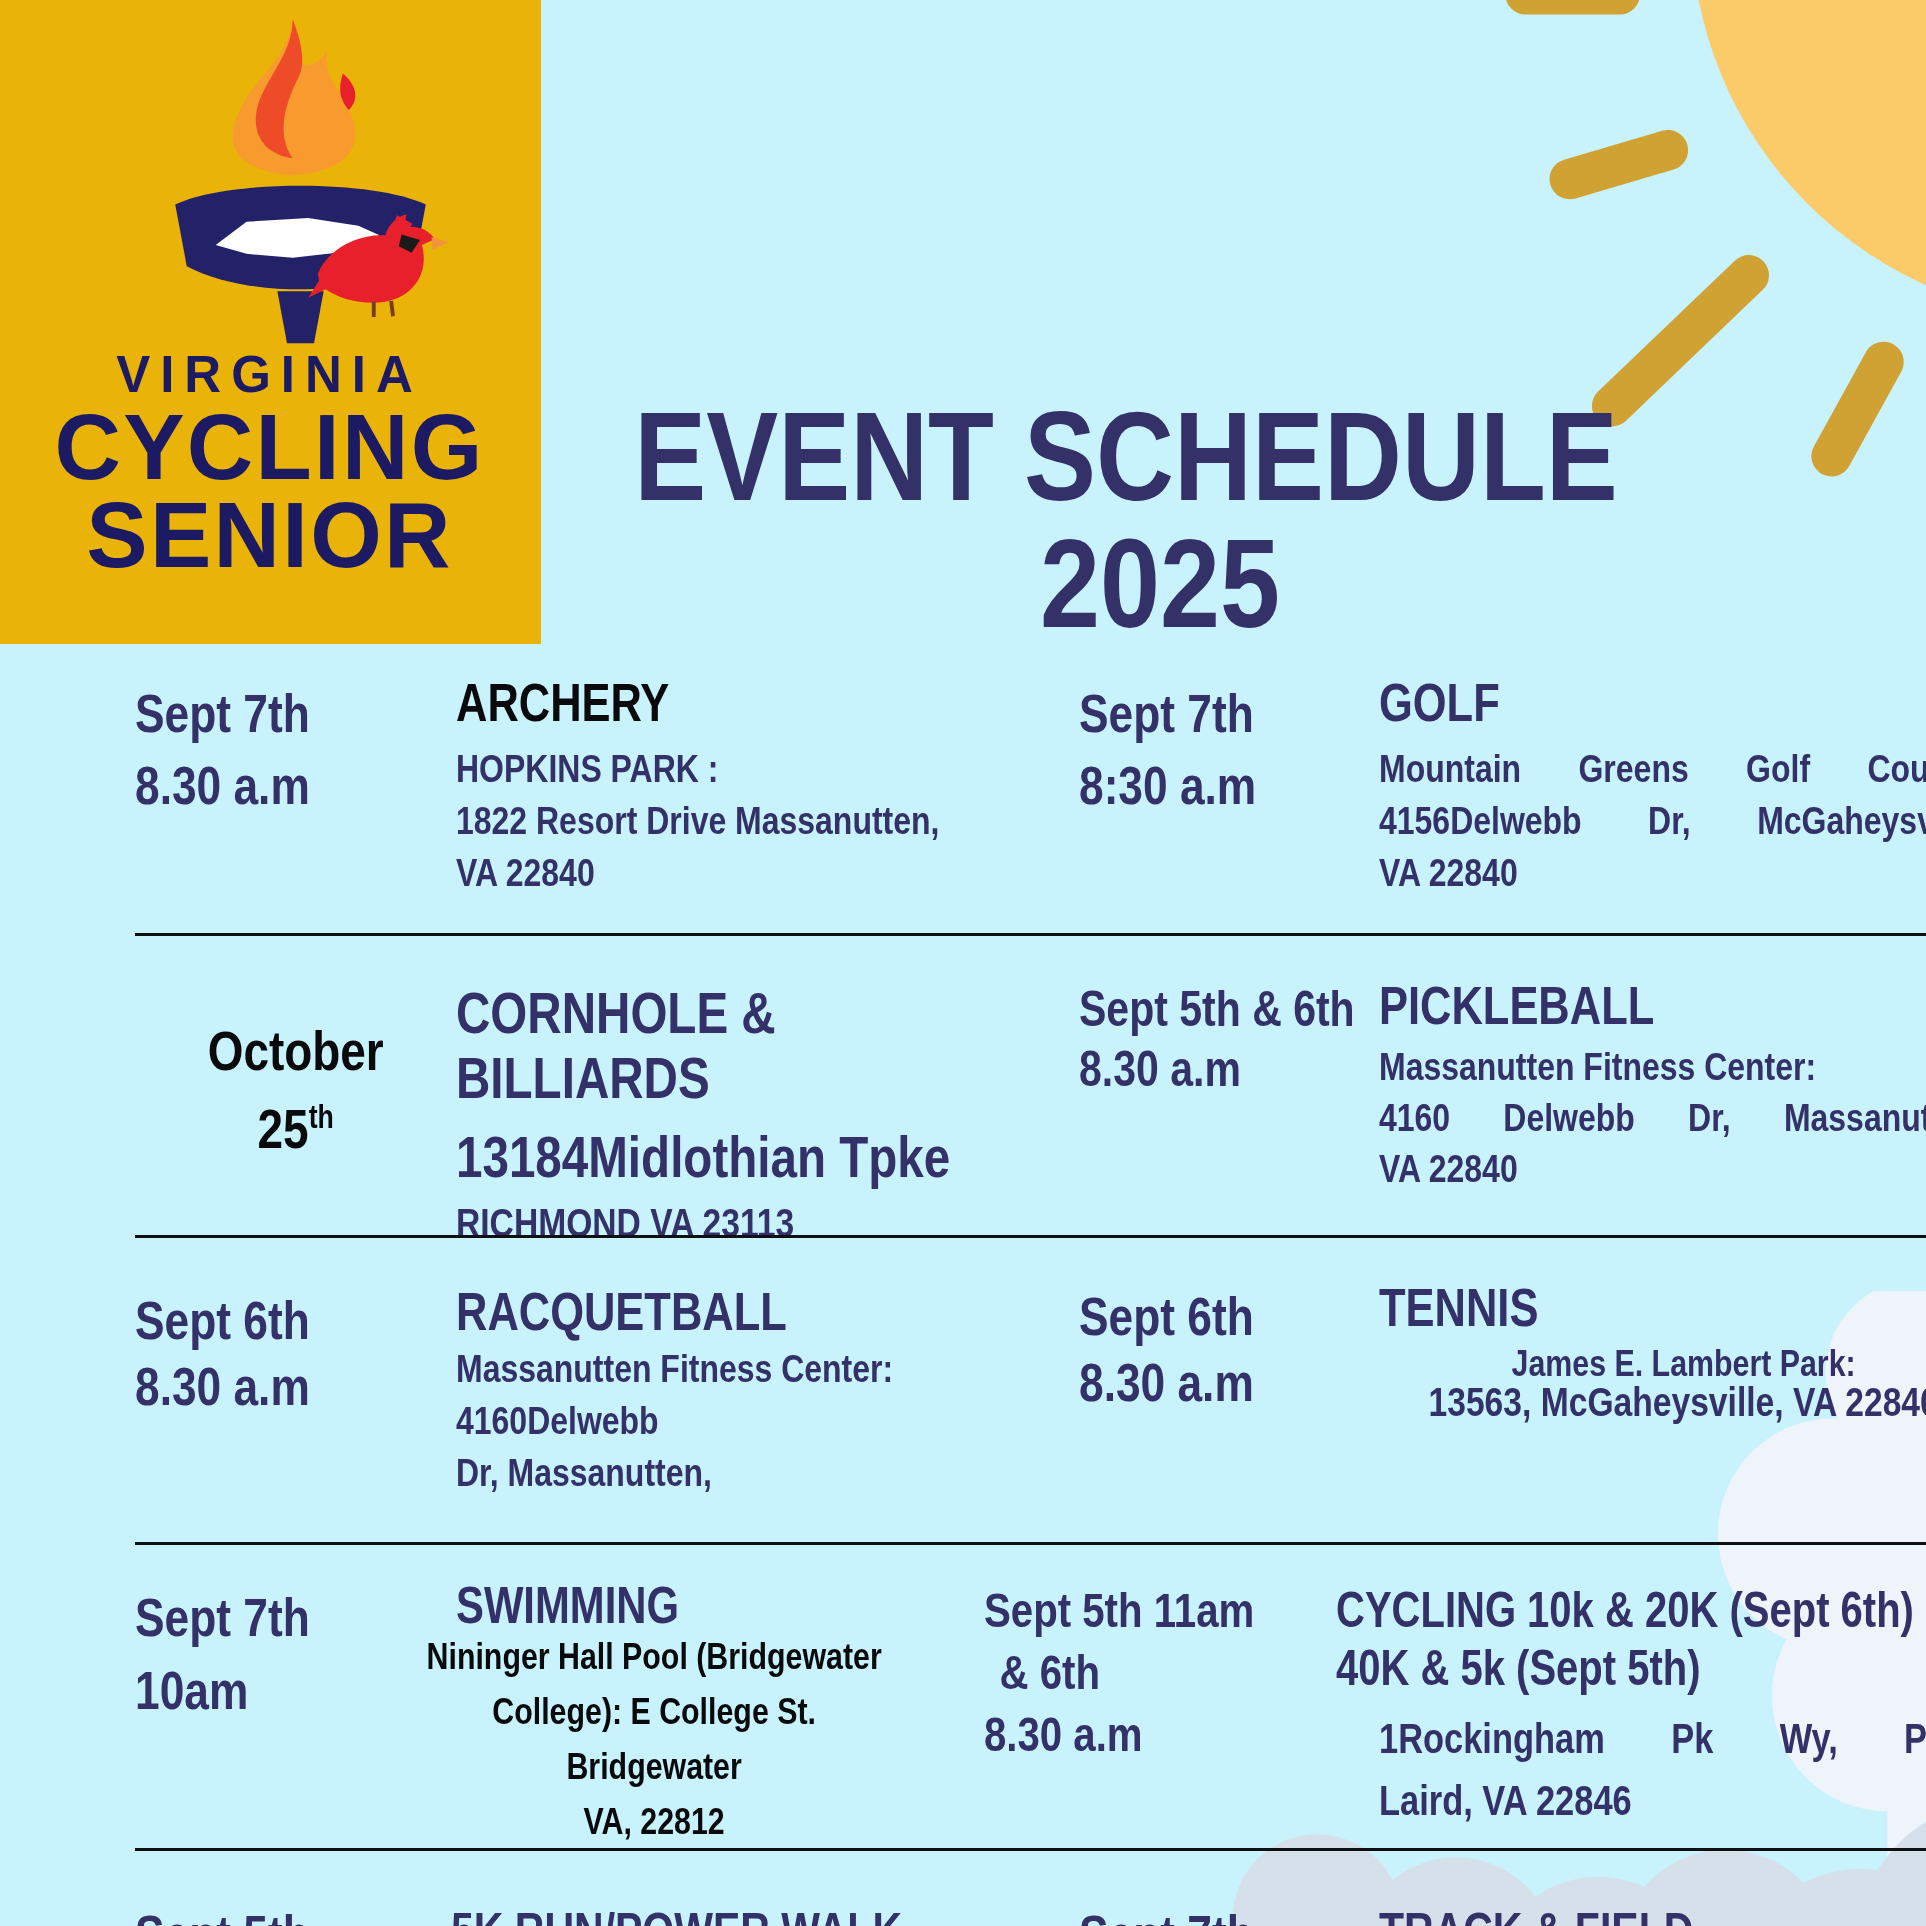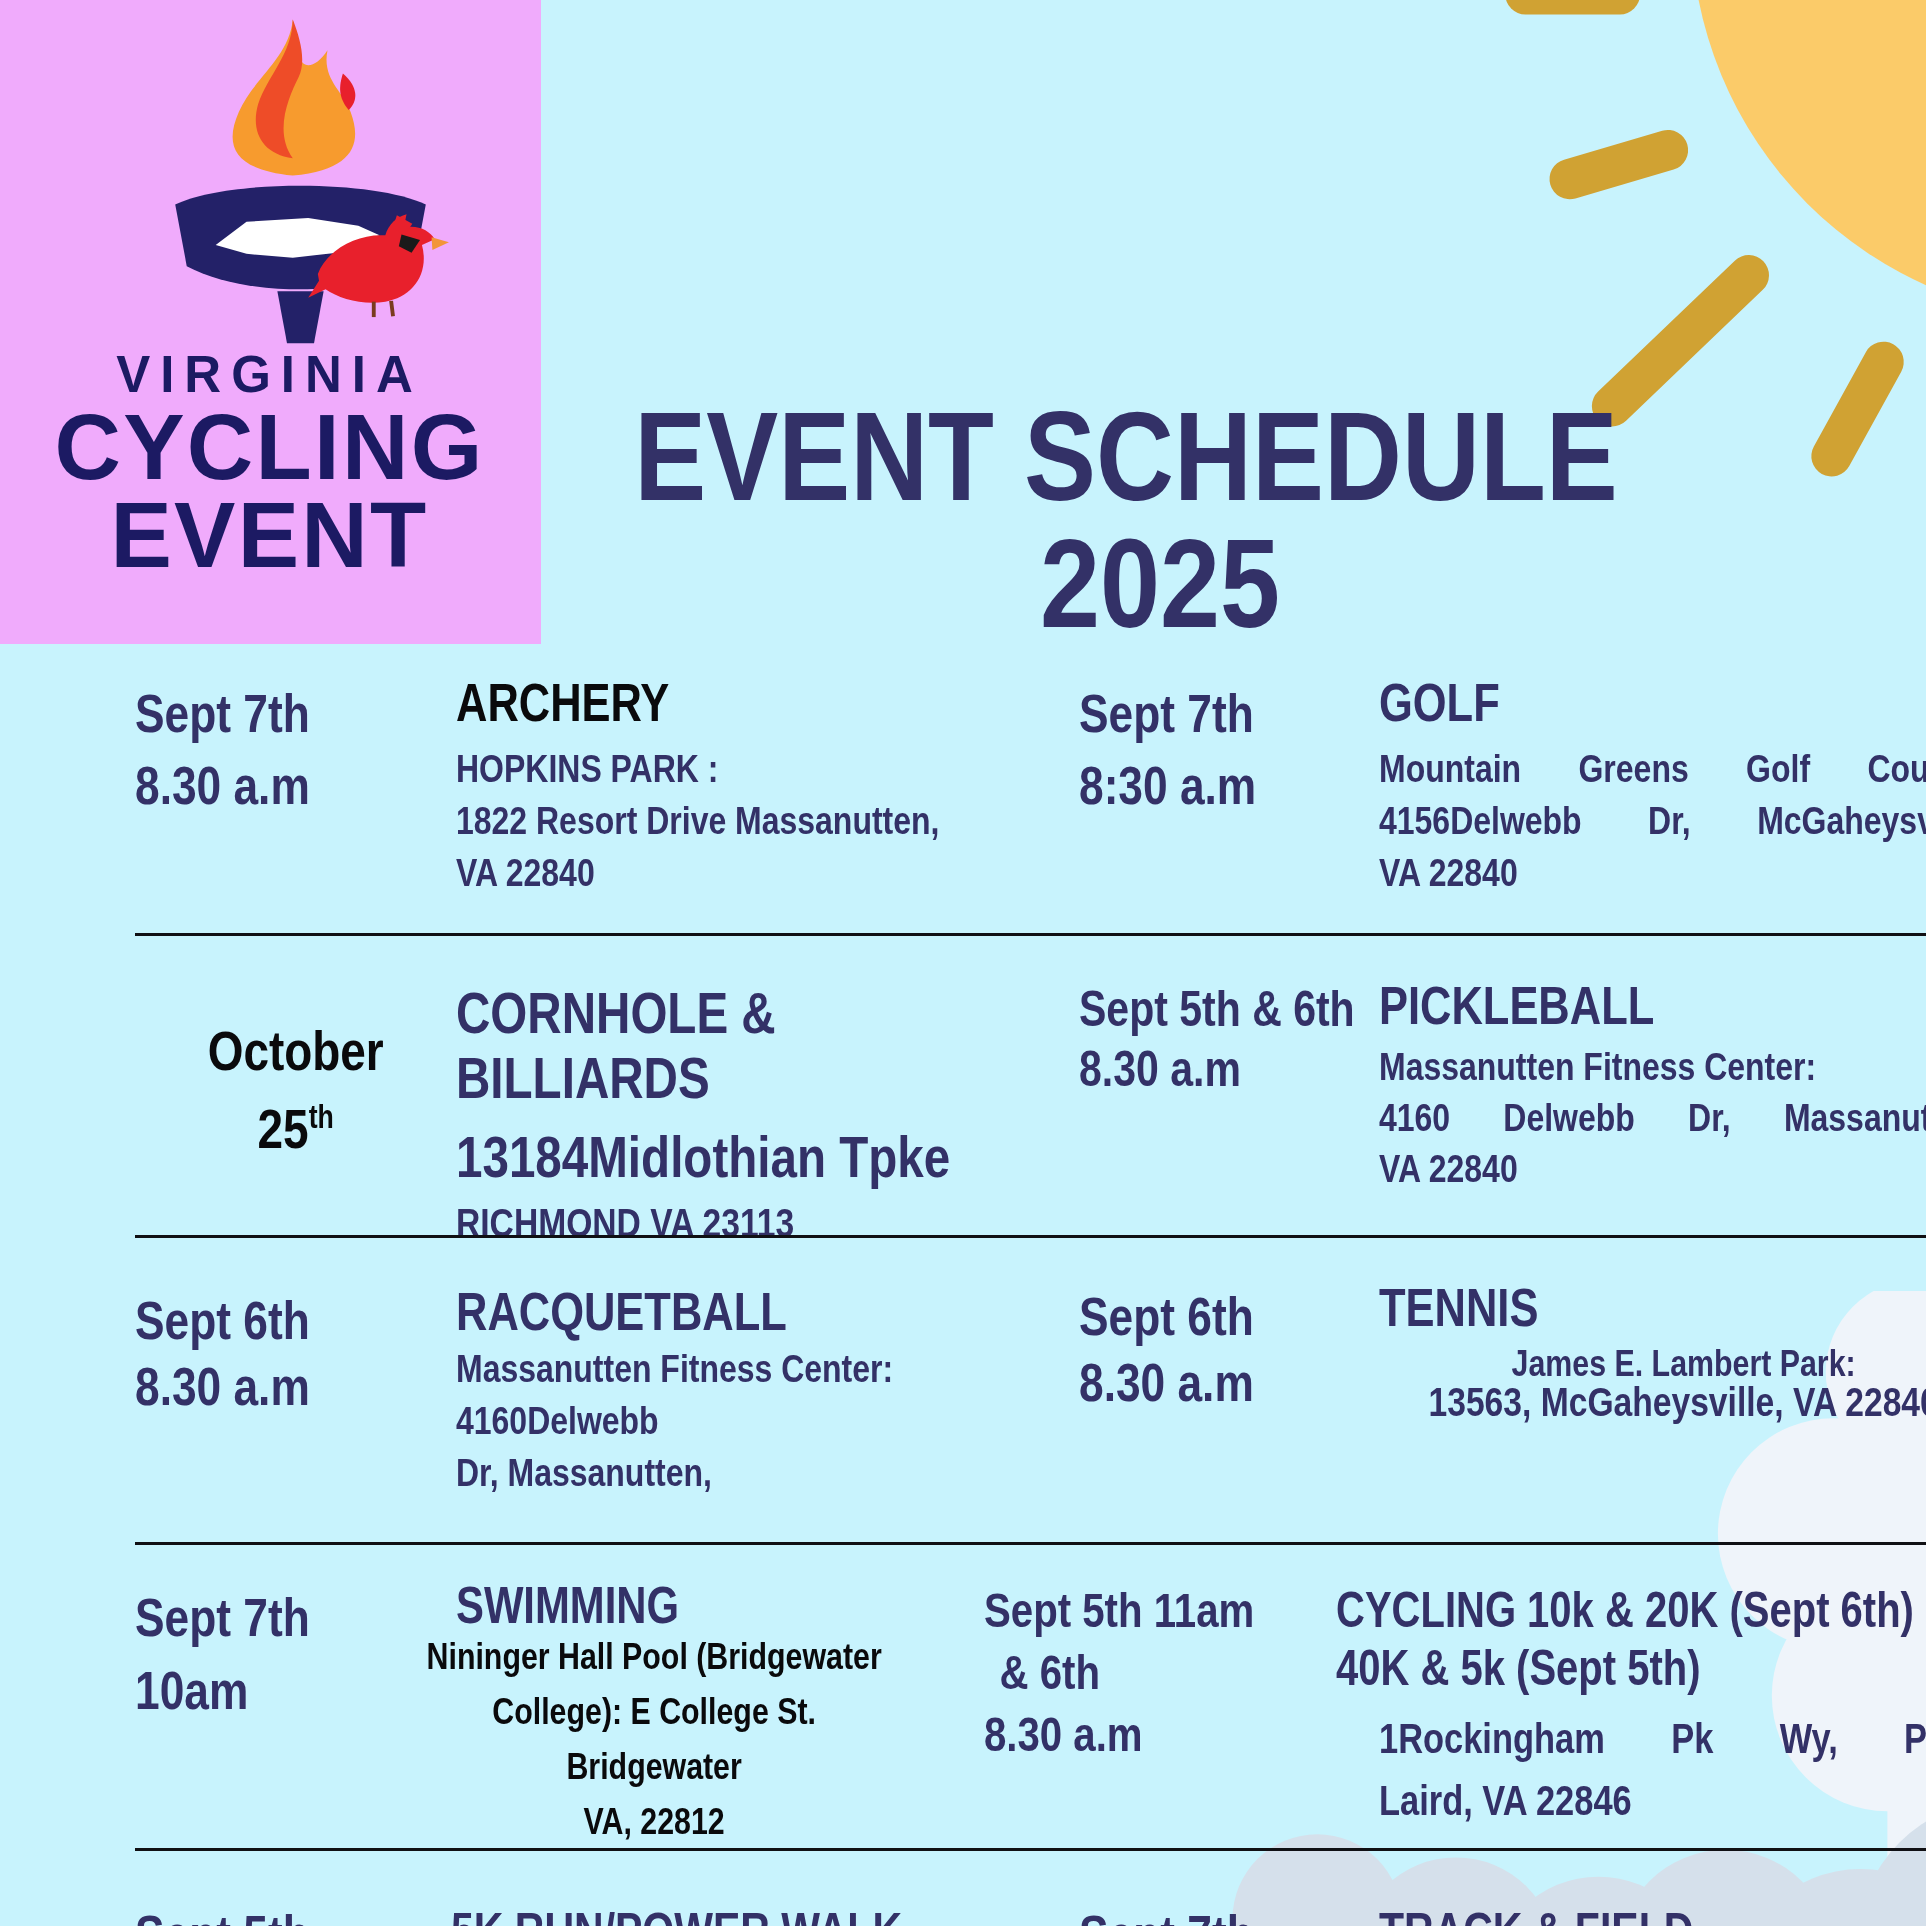--- a/index.html
+++ b/index.html
@@ -16,21 +16,21 @@
   .cndc{transform:scaleX(.85);transform-origin:50% 0}
   .date{font-weight:bold;color:var(--navy);font-size:54px;line-height:72px}
   .date div{white-space:nowrap}
   .title{font-weight:bold;color:var(--navy);font-size:53px;line-height:53px;white-space:nowrap}
   .body{font-weight:bold;color:var(--navy);font-size:39px;line-height:52px}
   .body .ln{white-space:nowrap}
   .jst{text-align:justify;text-align-last:justify;white-space:normal !important}
   .ctr{text-align:center}
   .blk{color:var(--black)}
   .sep{position:absolute;left:135px;width:1826px;height:2.7px;background:#101014}
-  .card{position:absolute;background:#f0abfc}
+  .card{position:absolute;background:#eab308}
   .hdr{font-weight:bold;color:var(--navy);text-align:center;font-size:127px;line-height:127px;white-space:nowrap}
   .logo-word{font-weight:bold;color:var(--logo-navy);text-align:center;white-space:nowrap}
 </style>
 </head>
 <body>
 
 <div class="page">
 
   <svg class="abs" style="left:1483px;top:0;width:597px;height:616px" viewBox="0 0 1550 1600">
     <circle cx="1570" cy="-200" r="1030" fill="#fbcb69"></circle>
@@ -85,21 +85,21 @@
         <path d="M495,700 C520,635 600,595 670,600 C678,570 700,552 725,545 L718,580 C755,572 785,588 798,610 L765,625 C785,700 740,760 670,772 C615,782 550,765 515,740 L470,762 L498,718 Z" fill="#e8202c"></path>
         <path d="M700,548 L740,570 L720,600 L690,580 Z" fill="#e8202c"></path>
         <path d="M712,598 L760,612 L738,645 L705,628 Z" fill="#1a1a1a"></path>
         <path d="M790,605 L835,618 L792,638 Z" fill="#f2953a"></path>
         <line x1="640" y1="772" x2="640" y2="812" stroke="#7a3b1e" stroke-width="10"></line>
         <line x1="685" y1="770" x2="690" y2="810" stroke="#7a3b1e" stroke-width="10"></line>
       </g>
     </svg>
     <div class="abs logo-word" style="left:54px;top:345px;width:431px;font-size:51px;letter-spacing:10px">VIRGINIA</div>
     <div class="abs logo-word" style="left:27px;top:395px;width:485px;font-size:92px;letter-spacing:2.3px">CYCLING</div>
-    <div class="abs logo-word" style="left:27px;top:483px;width:485px;font-size:92px;letter-spacing:2.3px">EVENT</div>
+    <div class="abs logo-word" style="left:27px;top:483px;width:485px;font-size:92px;letter-spacing:2.3px">SENIOR</div>
   </div>
 
   <div class="abs hdr cndc" style="left:559px;top:393px;width:1002px">EVENT SCHEDULE</div>
   <div class="abs hdr cndc" style="left:925px;top:520px;width:470px">2025</div>
 
   <div class="abs date cnd" style="left:135px;top:677px;width:366px">
     <div>Sept 7th</div>
     <div>8.30 a.m</div>
   </div>
   <div class="abs cnd" style="left:456px;top:676px;width:717px">

